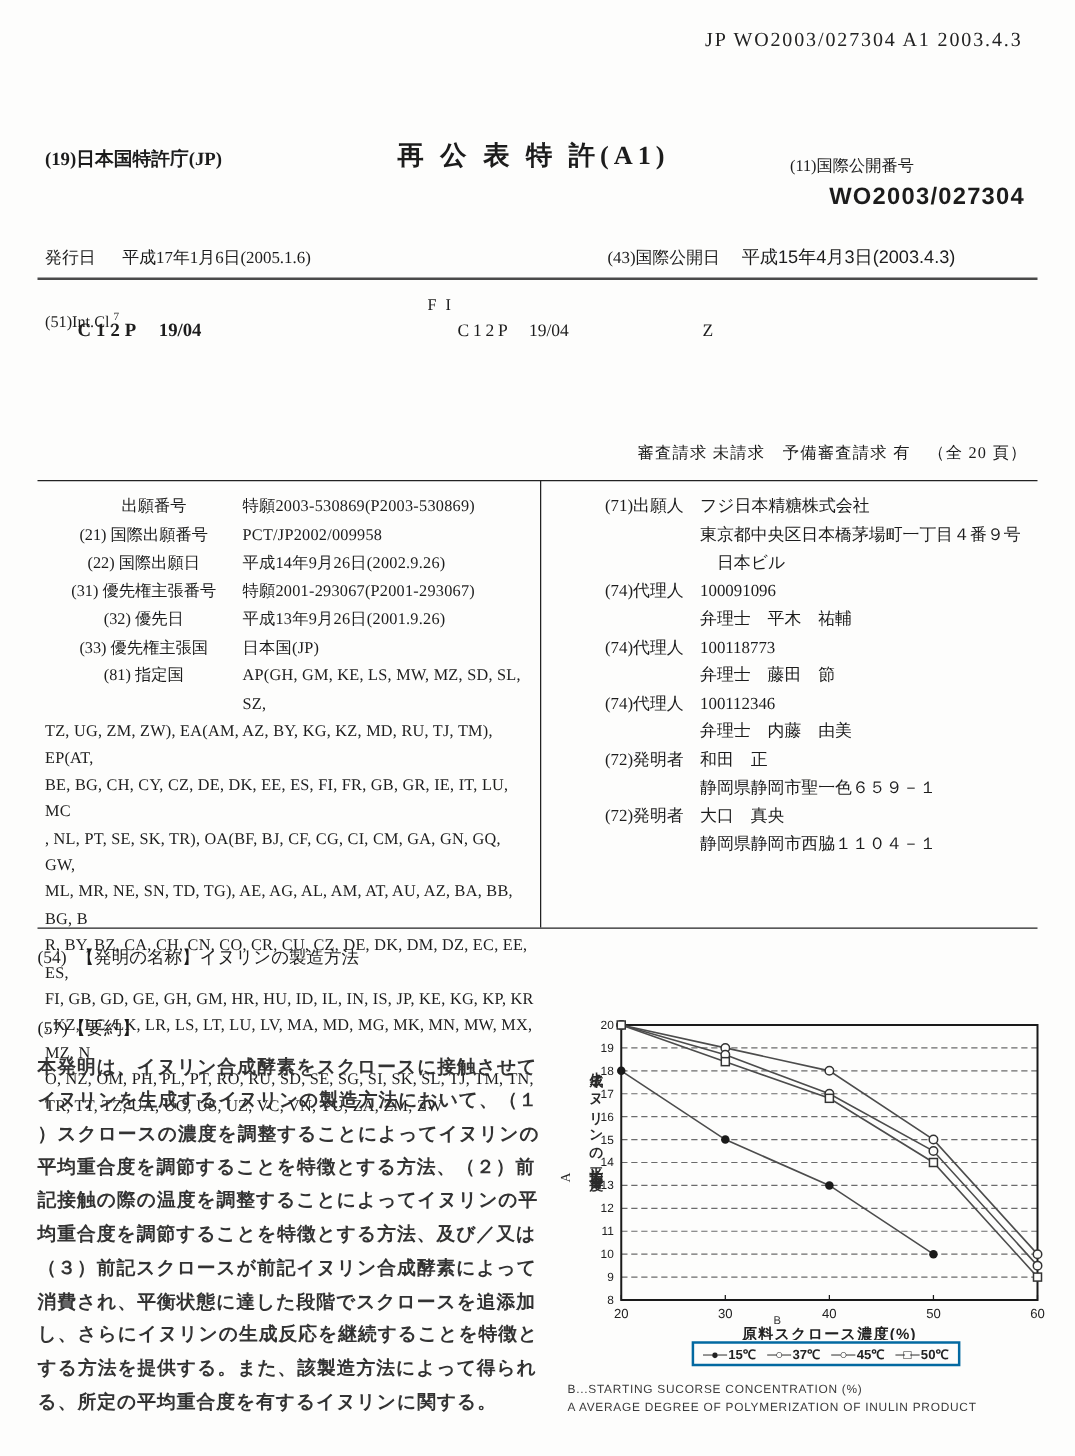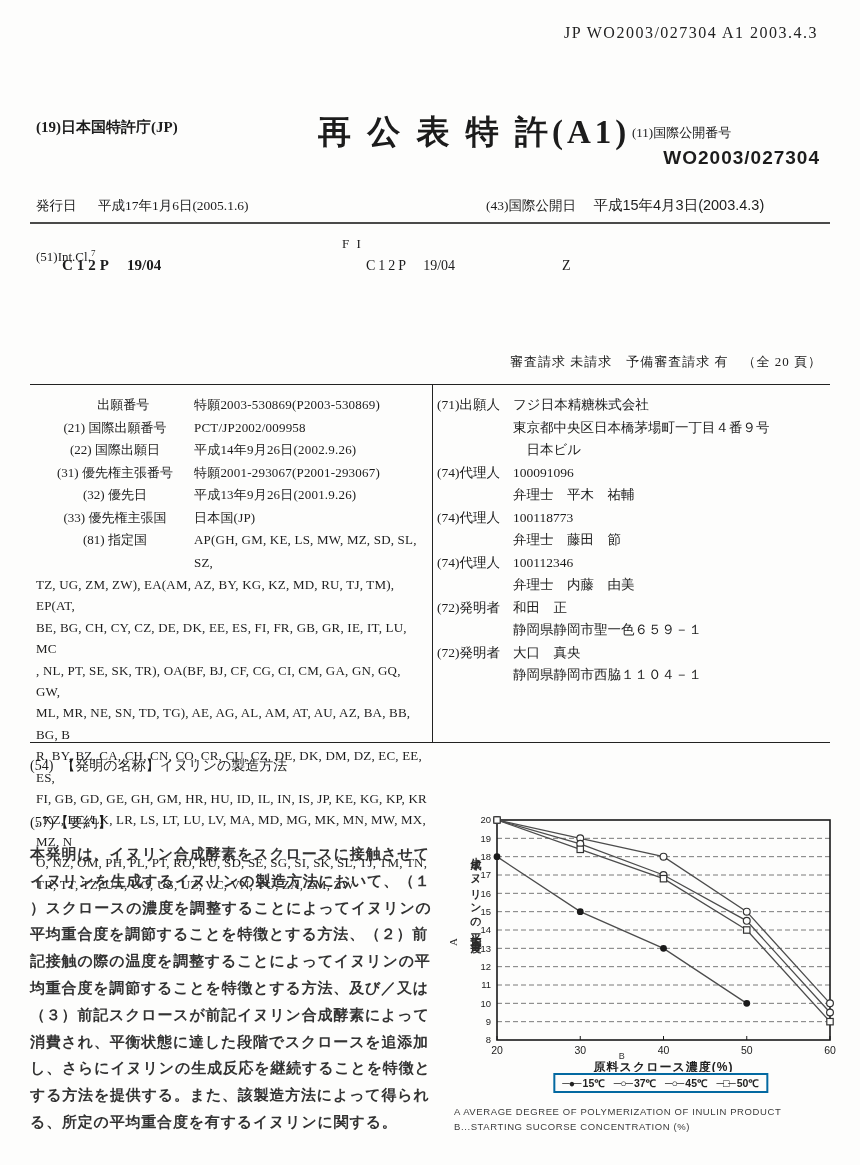--- a/index.html
+++ b/index.html
@@ -2,21 +2,21 @@
 <html><head>
 <meta charset="utf-8">
 <style>
   html,body{margin:0;padding:0;background:#e8e8e8;}
   .page{position:relative;width:860px;height:1165px;background:#fdfdfc;color:#1c1c1c;
         font-family:"Liberation Serif","DejaVu Serif",serif;overflow:hidden;}
   .abs{position:absolute;}
   
   .hdr-right{top:24px;right:42px;font-size:16px;letter-spacing:1.5px;color:#222;}
   .office{left:36px;top:118px;font-size:15px;font-weight:bold;}
-  .doc-title{left:318px;top:110px;font-size:33px;font-weight:bold;letter-spacing:4px;}
+  .doc-title{left:318px;top:110px;font-size:21px;font-weight:bold;letter-spacing:4px;}
   .pubno-label{left:632px;top:124px;font-size:13px;}
   .pubno{right:40px;top:147px;font-size:19px;font-weight:bold;letter-spacing:1px;
          font-family:"Liberation Sans","DejaVu Sans",sans-serif;}
   .issue-row{left:36px;top:197px;font-size:13.5px;}
   .issue-row .lbl{margin-right:18px;}
   .intl-row{left:486px;top:196px;font-size:13.5px;}
   .intl-row .val{font-weight:normal;font-size:14.5px;margin-left:14px;
                  font-family:"Liberation Sans","DejaVu Sans",sans-serif;}
   .rule1{left:30px;top:222px;width:800px;height:2px;background:#4a4a4a;}
   
@@ -33,21 +33,21 @@
   .t-top{left:30px;top:384px;width:800px;height:1px;background:#222;}
   .t-bottom{left:30px;top:742px;width:800px;height:1px;background:#222;}
   .t-vert{left:432px;top:384px;width:1px;height:358px;background:#222;}
   .biblio-left{left:36px;top:394px;width:392px;font-size:13px;}
   .b-row{display:flex;line-height:22.5px;}
   .b-row .lbl{width:158px;flex:none;text-align:center;}
   .b-row .val{flex:1;letter-spacing:0.2px;}
   .desig-rest{line-height:21.4px;letter-spacing:0.2px;white-space:pre-line;font-size:13px;}
   .biblio-right{left:437px;top:394px;width:392px;font-size:13.5px;}
   .r-row{display:flex;line-height:22.5px;}
-  .r-row .lbl{width:76px;flex:none;}
+  .r-row .lbl{width:76px;flex:none;margin-left:47px;}
   .r-row .lines{flex:1;}
   
   .inv-title{left:30px;top:757px;font-size:14px;}
   .inv-title .num{margin-right:8px;}
   .abstract-label{left:30px;top:813px;font-size:14.5px;}
   .abstract-text{left:30px;top:841px;width:424px;font-size:15px;line-height:26.8px;
                  white-space:pre-line;letter-spacing:0.8px;font-weight:bold;color:#333;
                  font-family:"Liberation Sans","DejaVu Sans",sans-serif;}
   
   .chart{left:452px;top:810px;width:400px;height:352px;}
@@ -272,18 +272,18 @@
         <rect x="291.55" y="116.8" width="6.4" height="6.4" fill="#fdfdfc" stroke="#333" stroke-width="1.2"></rect>
         <rect x="374.8" y="208.46666666666667" width="6.4" height="6.4" fill="#fdfdfc" stroke="#333" stroke-width="1.2"></rect>
       </svg>
     <div class="chart-legend">
         <span class="legend-item"><span class="mk">─●─</span><span>15℃</span></span>
         <span class="legend-item"><span class="mk">─○─</span><span>37℃</span></span>
         <span class="legend-item"><span class="mk">─○─</span><span>45℃</span></span>
         <span class="legend-item"><span class="mk">─□─</span><span>50℃</span></span>
       </div>
     <div class="chart-captions">
+      <div>B...STARTING SUCORSE CONCENTRATION (%)</div>
       <div>A  AVERAGE DEGREE OF POLYMERIZATION OF INULIN PRODUCT</div>
-      <div>B...STARTING SUCORSE CONCENTRATION (%)</div>
     </div>
   </div>
 
 </div>
 
 </body></html>

